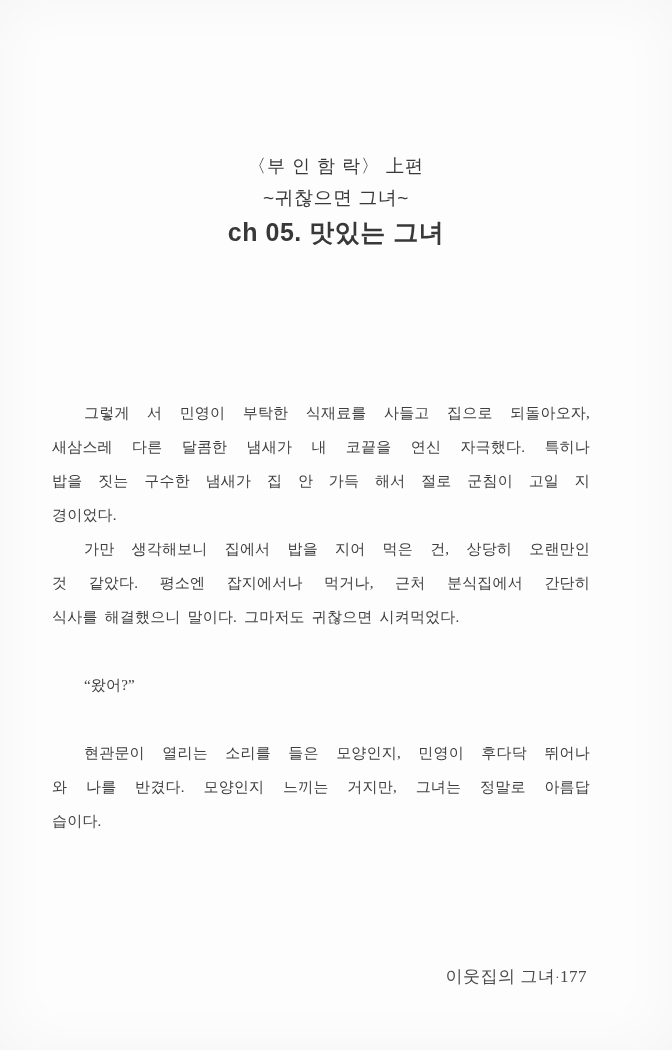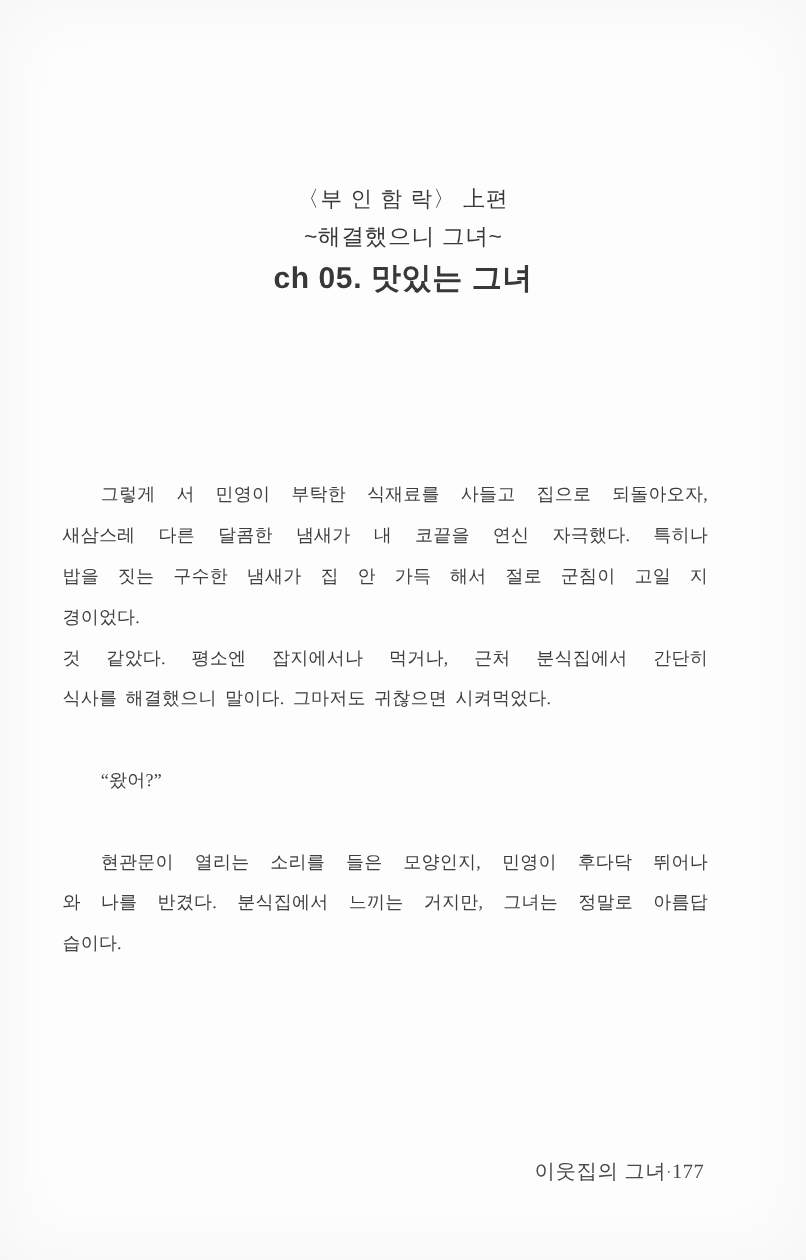--- a/index.html
+++ b/index.html
@@ -78,41 +78,42 @@
   }
   .footer-sep { font-size: 13px; color: #555; }
 </style>
 </head>
 <body>
 
 <div class="page">
 
   <div class="chapter-header">
     <div class="series-title">〈부 인 함 락〉 上편</div>
-    <div class="subtitle">~해결했으니 그녀~</div>
+    <div class="subtitle">~귀찮으면 그녀~</div>
     <div class="chapter-title">ch 05. 맛있는 그녀</div>
   </div>
 
   <div class="body-text">
       <div class="paragraph">
         <div class="line indent">그렇게 서 민영이 부탁한 식재료를 사들고 집으로 되돌아오자,</div>
         <div class="line">새삼스레 다른 달콤한 냄새가 내 코끝을 연신 자극했다. 특히나</div>
         <div class="line">밥을 짓는 구수한 냄새가 집 안 가득 해서 절로 군침이 고일 지</div>
         <div class="line last">경이었다.</div>
       </div>
       <div class="paragraph">
+        <div class="line indent">가만 생각해보니 집에서 밥을 지어 먹은 건, 상당히 오랜만인</div>
         <div class="line">것 같았다. 평소엔 잡지에서나 먹거나, 근처 분식집에서 간단히</div>
         <div class="line last">식사를 해결했으니 말이다. 그마저도 귀찮으면 시켜먹었다.</div>
       </div>
       <div class="paragraph gap-before">
         <div class="line indent last">“왔어?”</div>
       </div>
       <div class="paragraph gap-before">
         <div class="line indent">현관문이 열리는 소리를 들은 모양인지, 민영이 후다닥 뛰어나</div>
-        <div class="line">와 나를 반겼다. 분식집에서 느끼는 거지만, 그녀는 정말로 아름답</div>
+        <div class="line">와 나를 반겼다. 모양인지 느끼는 거지만, 그녀는 정말로 아름답</div>
         <div class="line last">습이다.</div>
       </div>
     </div>
 
   <div class="page-footer">
     <span>이웃집의 그녀</span>
     <span class="footer-sep">·</span>
     <span>177</span>
   </div>
 

